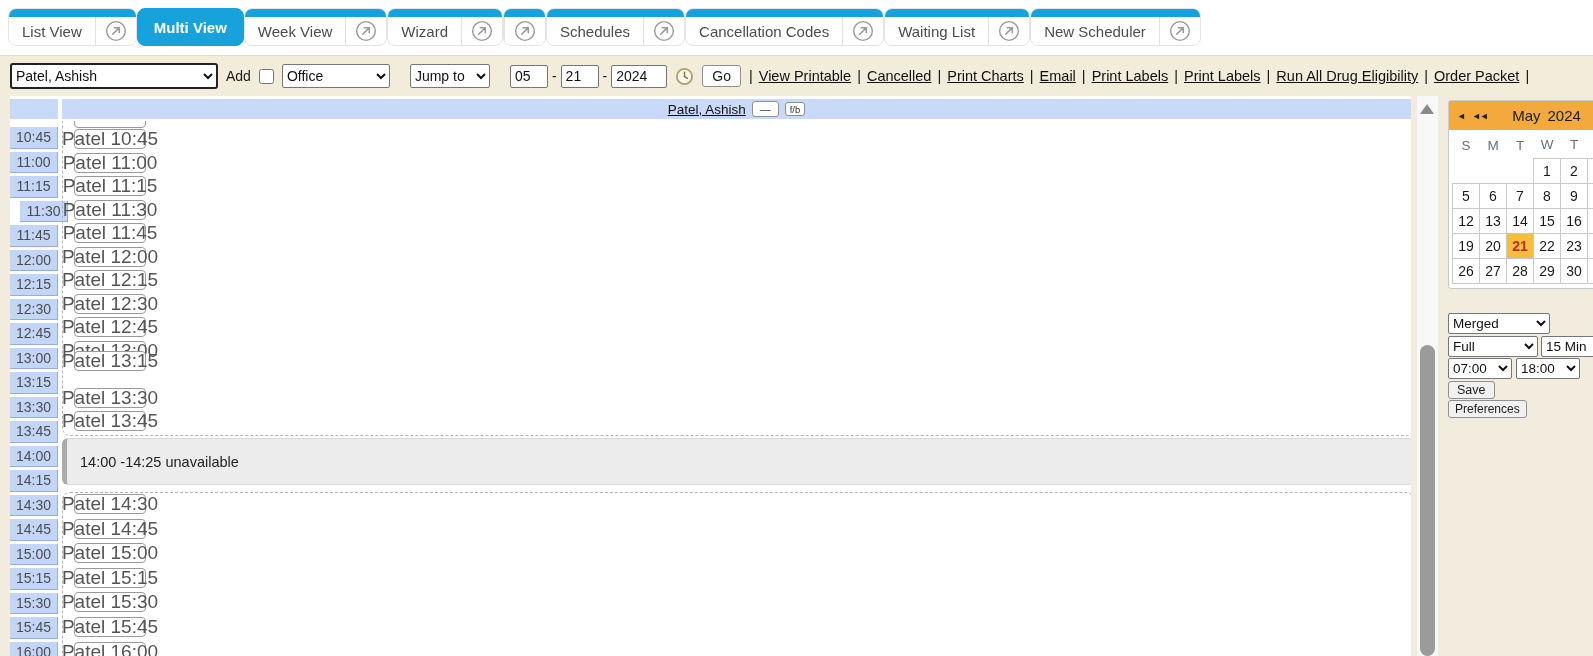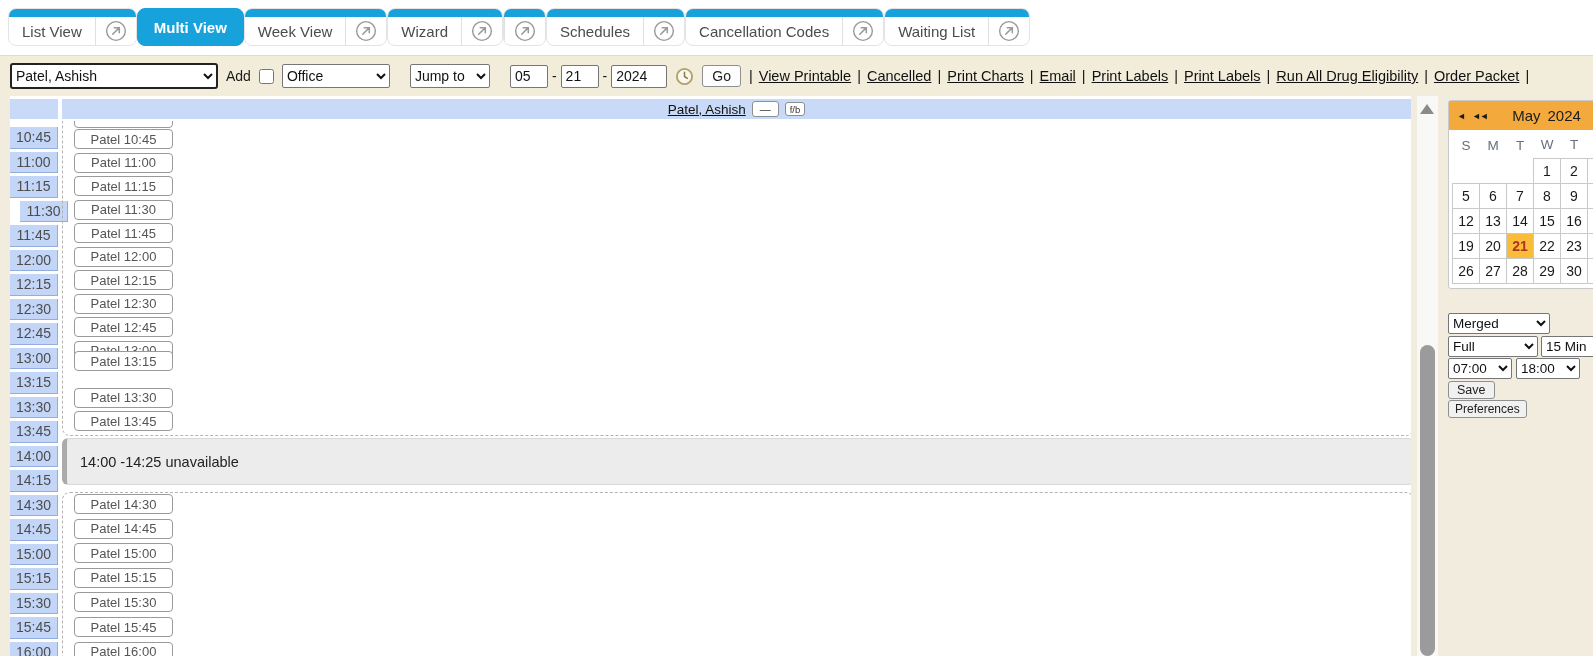--- a/index.html
+++ b/index.html
@@ -47,22 +47,22 @@
               padding:0 7px; height:16px; color:#333; cursor:pointer; font-family:"Liberation Sans", sans-serif; }
   #fb-button { font-size:9.5px; padding:0 4px; height:14px; }
 
   #viewport { position:absolute; left:0; top:25px; width:1401px; height:535px; overflow:hidden; }
   .time-cell { position:absolute; left:0; width:48px; height:21.5px; background:#c3d6f8;
                border-right:1px solid #93aede; border-bottom:1px solid #93aede;
                display:flex; align-items:center; justify-content:center; font-size:14px; color:#4d4d4d; }
   .sched-section { position:absolute; left:52px; width:1352px; border:1px dashed #b3b3b3; border-radius:8px; }
   #section-1 { top:-14px; height:329px; }
   #section-2 { top:371px; height:180px; }
-  .slot-btn { position:absolute; left:64px; width:99px; height:20px; background:#fff; border:1px solid #9a9a9a;
-              border-radius:4px; font-size:13px; color:#555; font-family:"Liberation Sans", sans-serif;
+  .slot-btn { position:absolute; left:64px; width:72px; height:20px; background:#fff; border:1px solid #9a9a9a;
+              border-radius:4px; font-size:19px; color:#555; font-family:"Liberation Sans", sans-serif;
               display:flex; align-items:center; justify-content:center; cursor:pointer; white-space:nowrap; }
   #partial-slot { top:-13px; }
   #unavailable-block { position:absolute; left:52px; top:317px; width:1352px; height:47px; background:#ececec;
                        border:1px solid #d8d8d8; border-left:5px solid #ababab; border-radius:6px;
                        display:flex; align-items:center; padding-left:13px; font-size:14.5px; color:#222; }
 
   
   #scrollbar { position:absolute; left:1417px; top:0; width:21px; height:560px; background:#f8f8f6; }
   #scroll-up { position:absolute; left:3px; top:8px; width:0; height:0;
                border-left:7px solid transparent; border-right:7px solid transparent; border-bottom:10px solid #8a8a8a; cursor:pointer; }
@@ -156,20 +156,30 @@
       <span class="tab-iconwrap">
         <svg width="22" height="22" viewBox="0 0 20 20">
           <circle cx="10" cy="10" r="8.5" fill="#fff" stroke="#9a9a9a" stroke-width="1.3"></circle>
           <path d="M7 13 L12.6 7.4 M8.4 7 L13 7 L13 11.6" fill="none" stroke="#9a9a9a" stroke-width="1.4" stroke-linecap="round"></path>
         </svg>
       </span>
     </div>
     <div class="tab">
       <div class="tab-cap"></div>
       <span class="tab-label">Waiting List</span>
+      <span class="tab-iconwrap">
+        <svg width="22" height="22" viewBox="0 0 20 20">
+          <circle cx="10" cy="10" r="8.5" fill="#fff" stroke="#9a9a9a" stroke-width="1.3"></circle>
+          <path d="M7 13 L12.6 7.4 M8.4 7 L13 7 L13 11.6" fill="none" stroke="#9a9a9a" stroke-width="1.4" stroke-linecap="round"></path>
+        </svg>
+      </span>
+    </div>
+    <div class="tab">
+      <div class="tab-cap"></div>
+      <span class="tab-label">New Scheduler</span>
       <span class="tab-iconwrap">
         <svg width="22" height="22" viewBox="0 0 20 20">
           <circle cx="10" cy="10" r="8.5" fill="#fff" stroke="#9a9a9a" stroke-width="1.3"></circle>
           <path d="M7 13 L12.6 7.4 M8.4 7 L13 7 L13 11.6" fill="none" stroke="#9a9a9a" stroke-width="1.4" stroke-linecap="round"></path>
         </svg>
       </span>
     </div>
   </div>
 
 <div id="toolbar">

